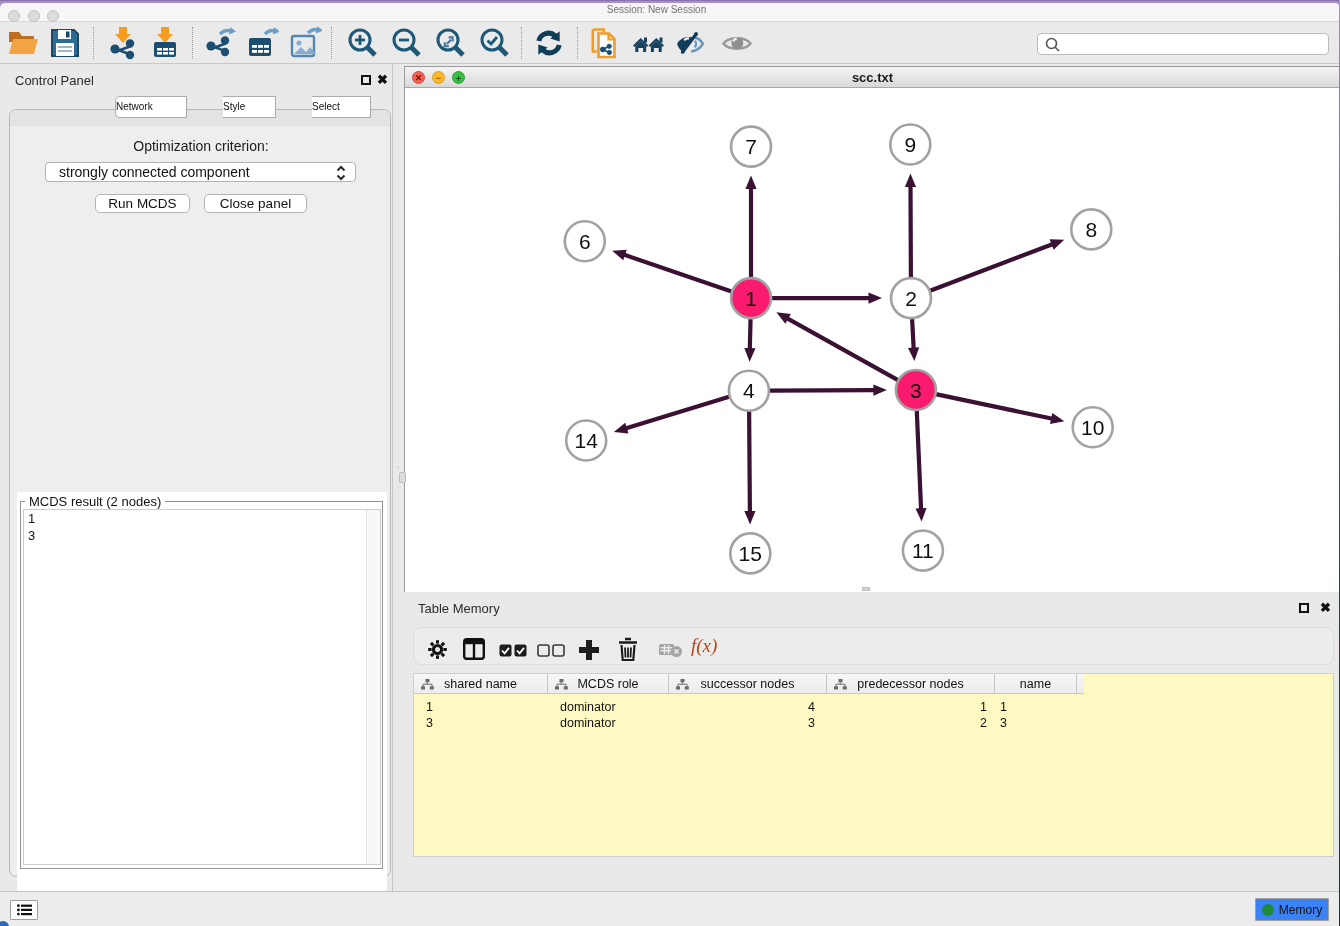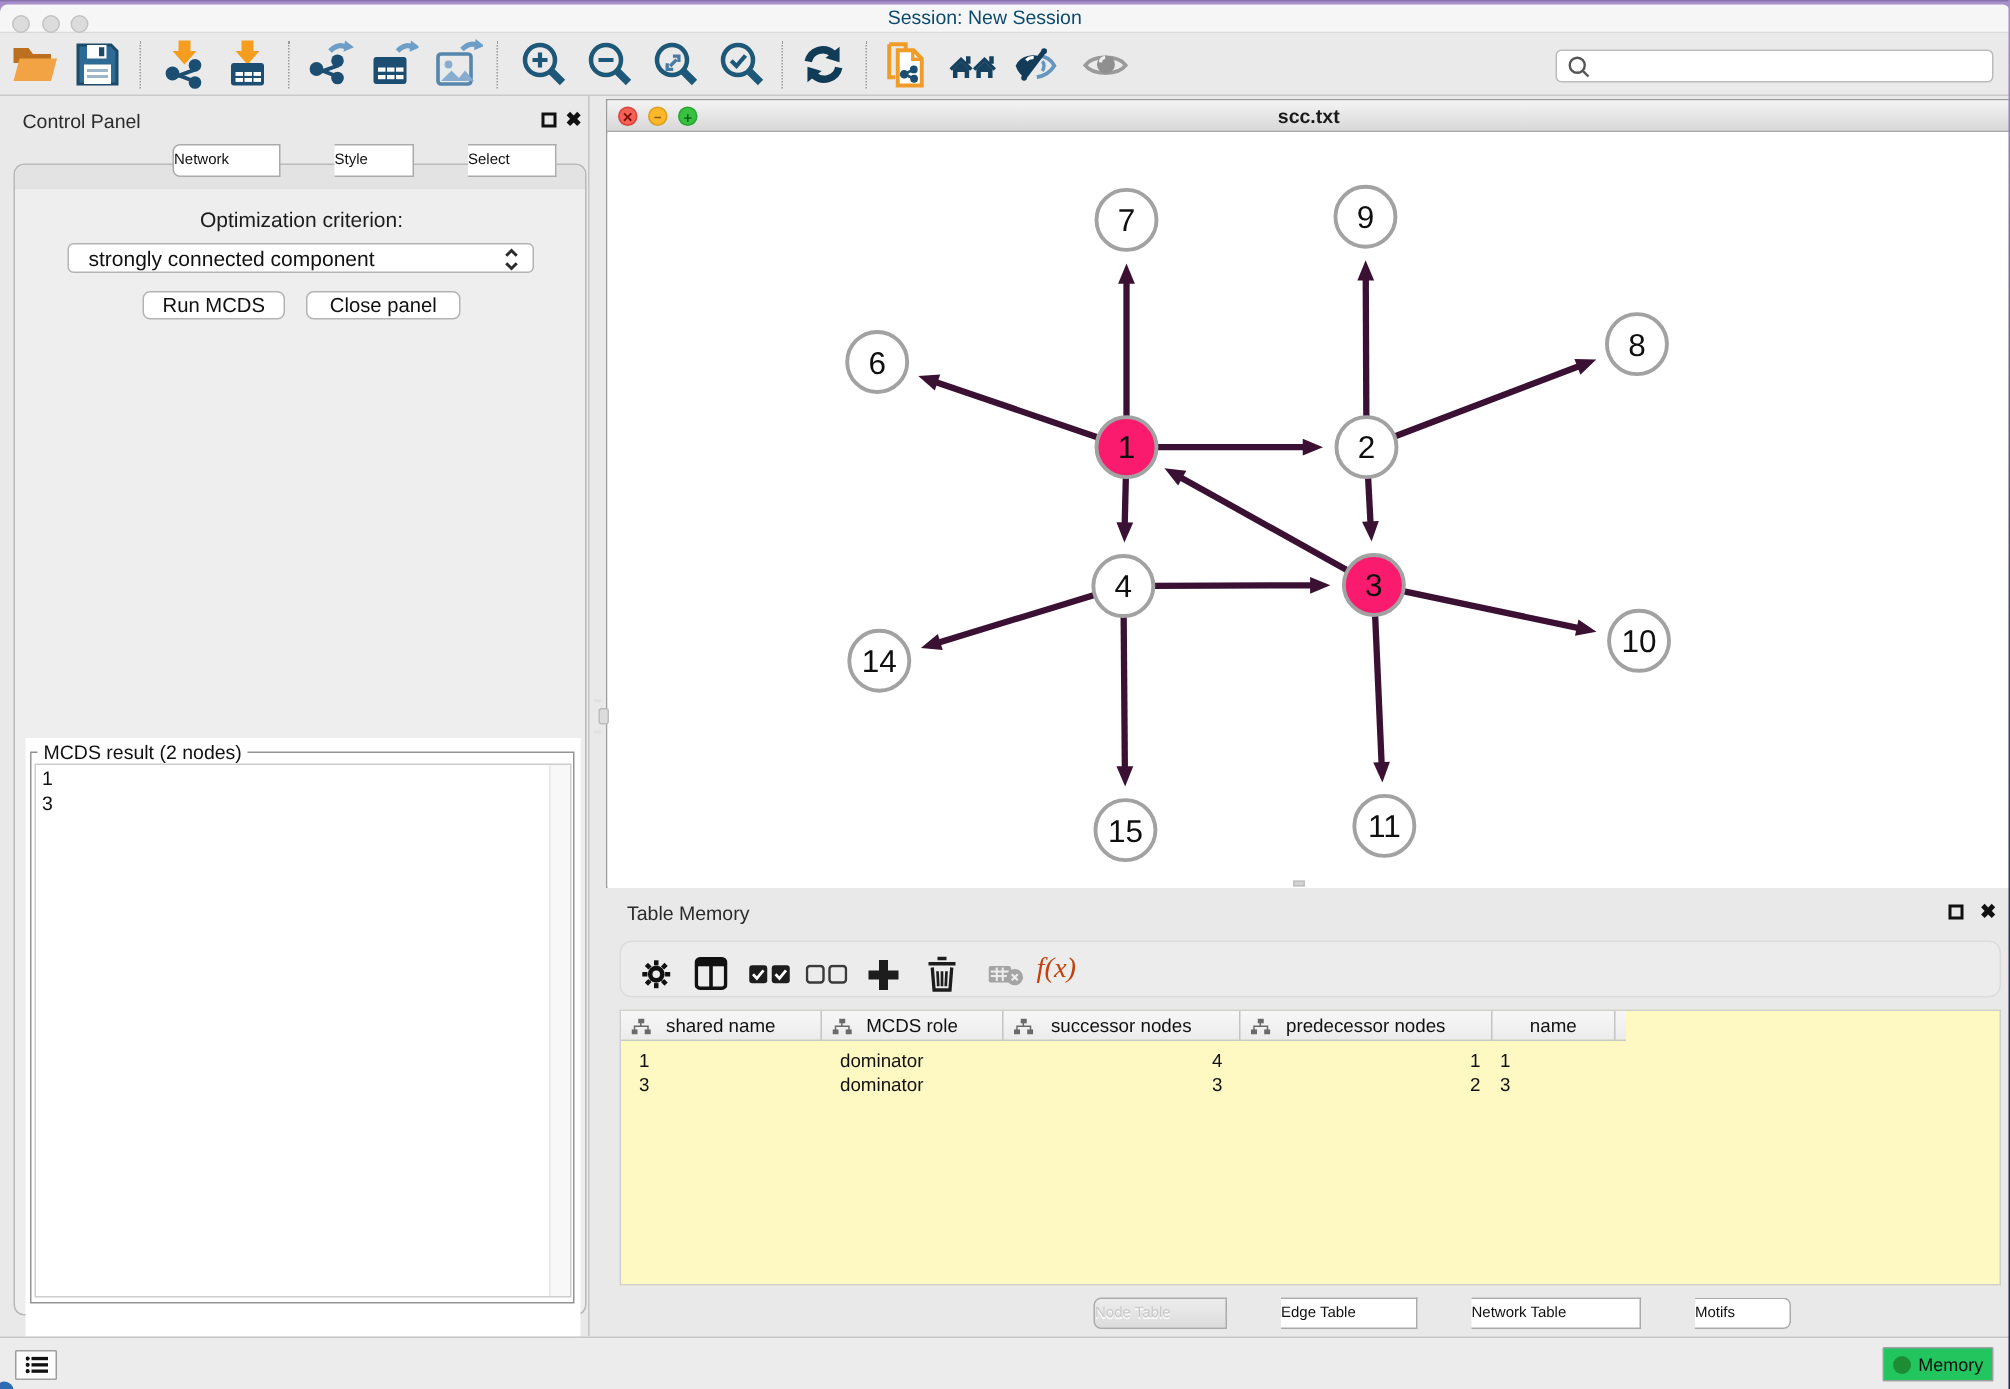--- a/index.html
+++ b/index.html
@@ -3,21 +3,21 @@
 <meta charset="utf-8">
 <style>
 * { margin:0; padding:0; box-sizing:border-box; }
 html,body { width:1340px; height:926px; overflow:hidden; }
 body { font-family:"Liberation Sans", sans-serif; background:#e9e9e9; position:relative; }
 .abs { position:absolute; }
 
 #purple { left:0; top:0; width:1340px; height:14px; background:#a78fcb; border-top:1px solid #8872ab; }
 #titlebar { left:0; top:3px; width:1340px; height:19px; background:#f6f6f6; border-radius:5px 5px 0 0; border-bottom:1px solid #d9d9d9;}
 .tl { position:absolute; top:7px; width:12px; height:12px; border-radius:50%; background:#dcdcdc; border:1px solid #c3c3c3; }
-#apptitle { left:0; top:4px; width:1313px; text-align:center; font-size:13px; color:#0c4a6e; }
+#apptitle { left:0; top:4px; width:1313px; text-align:center; font-size:10px; color:#737373; }
 #toolbar { left:0; top:22px; width:1340px; height:42px; background:#eaeaea; border-bottom:1px solid #c9c9c9; }
 .sep { position:absolute; top:5px; height:32px; width:1px; border-left:1px dotted #9a9a9a; }
 .ticon { position:absolute; top:4px; }
 #searchbox { left:1037px; top:11px; width:292px; height:22px; background:#fff; border:1px solid #bbb; border-radius:4px; }
 
 #cpanel { left:0; top:64px; width:393px; height:827px; background:#e9e9e9; border-right:1px solid #c6c6c6; }
 #cptitle { left:15px; top:9px; font-size:13px; color:#2b2b2b; }
 .wbtn-float { position:absolute; width:10px; height:10px; border:2px solid #111; }
 .wbtn-close { position:absolute; font-size:13px; font-weight:bold; color:#111; line-height:11px;}
 #cptabpane { left:9px; top:45px; width:382px; height:768px; border:1px solid #b9b9b9; border-radius:7px; background:#eeeeee; }
@@ -46,21 +46,21 @@
 #tptitle { left:24px; top:9px; font-size:13px; color:#2b2b2b; }
 #ttoolbar { left:19px; top:35px; width:921px; height:38px; background:#ececec; border:1px solid #dcdcdc; border-radius:8px; }
 #ttable { left:19px; top:81px; width:921px; height:184px; background:#fef9c3; border:1px solid #cfcfcf; }
 #thead { left:0; top:0; width:670px; height:20px; background:linear-gradient(#f7f7f7,#ececec); border-bottom:1px solid #c9c9c9; }
 .hcell { position:absolute; top:0; height:20px; border-right:1px solid #c4c4c4; font-size:12.5px; color:#111; text-align:center; line-height:20px; }
 .hicon { position:absolute; top:5px; }
 .cell { position:absolute; font-size:12.5px; color:#111; }
 
 #statusbar { left:0; top:891px; width:1340px; height:35px; background:#ececec; border-top:1px solid #c6c6c6; }
 #listbtn { left:10px; top:8px; width:28px; height:20px; background:#fcfcfc; border:1px solid #9f9f9f; border-radius:1px; }
-#membtn { left:1255px; top:6px; width:74px; height:23px; background:#22c55e; border:1px solid #9f9f9f; border-radius:1px; font-size:12px; color:#111; line-height:22px; text-align:center; }
+#membtn { left:1255px; top:6px; width:74px; height:23px; background:#3b82f6; border:1px solid #9f9f9f; border-radius:1px; font-size:12px; color:#111; line-height:22px; text-align:center; }
 </style>
 </head>
 <body>
 <div class="abs" id="purple"></div>
 <div class="abs" style="left:1338.6px; top:0; width:1.4px; height:926px; background:linear-gradient(#a78fcb 0%, #8379a8 15%, #45496f 45%, #243352 75%, #1c2c4a 100%); z-index:50;"></div>
 <div class="abs" id="titlebar">
   <div class="tl" style="left:8px;"></div>
   <div class="tl" style="left:28px;"></div>
   <div class="tl" style="left:47px;"></div>
 </div>
@@ -423,26 +423,20 @@
     <div class="cell" style="left:146px; top:26px;">dominator</div>
     <div class="cell" style="left:255px; top:26px; width:146px; text-align:right;">4</div>
     <div class="cell" style="left:413px; top:26px; width:160px; text-align:right;">1</div>
     <div class="cell" style="left:586px; top:26px;">1</div>
     <div class="cell" style="left:12px; top:42px;">3</div>
     <div class="cell" style="left:146px; top:42px;">dominator</div>
     <div class="cell" style="left:255px; top:42px; width:146px; text-align:right;">3</div>
     <div class="cell" style="left:413px; top:42px; width:160px; text-align:right;">2</div>
     <div class="cell" style="left:586px; top:42px;">3</div>
   </div>
-  <div class="seg" style="left:299px; top:273px;">
-    <div class="selgray" style="width:89px; height:21px;">Node Table</div>
-    <div style="width:91px; height:21px;">Edge Table</div>
-    <div style="width:113px; height:21px;">Network Table</div>
-    <div style="width:64px; height:21px;">Motifs</div>
-  </div>
 </div>
 
 <div class="abs" id="statusbar">
   <div class="abs" id="listbtn">
     <svg width="16" height="12" style="position:absolute;left:6px;top:3px" viewBox="0 0 16 12">
         <g fill="#111">
           <circle cx="1.4" cy="1.7" r="1.4"></circle>
           <rect x="4" y="0.6" width="11" height="2.2"></rect>
           <circle cx="1.4" cy="5.9" r="1.4"></circle>
           <rect x="4" y="4.8" width="11" height="2.2"></rect>

